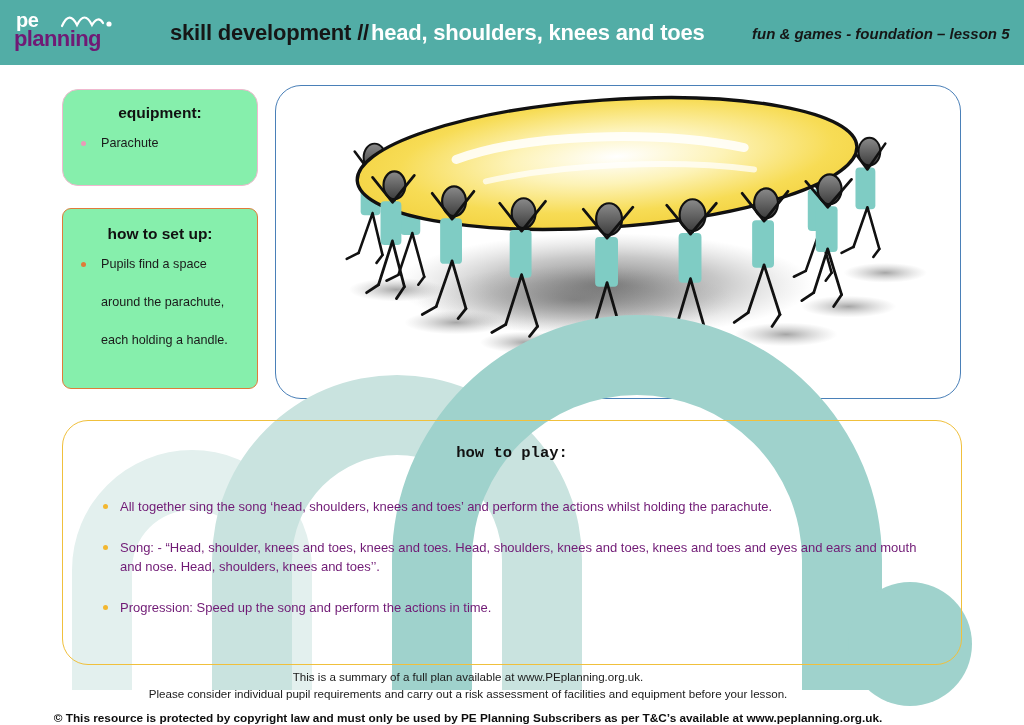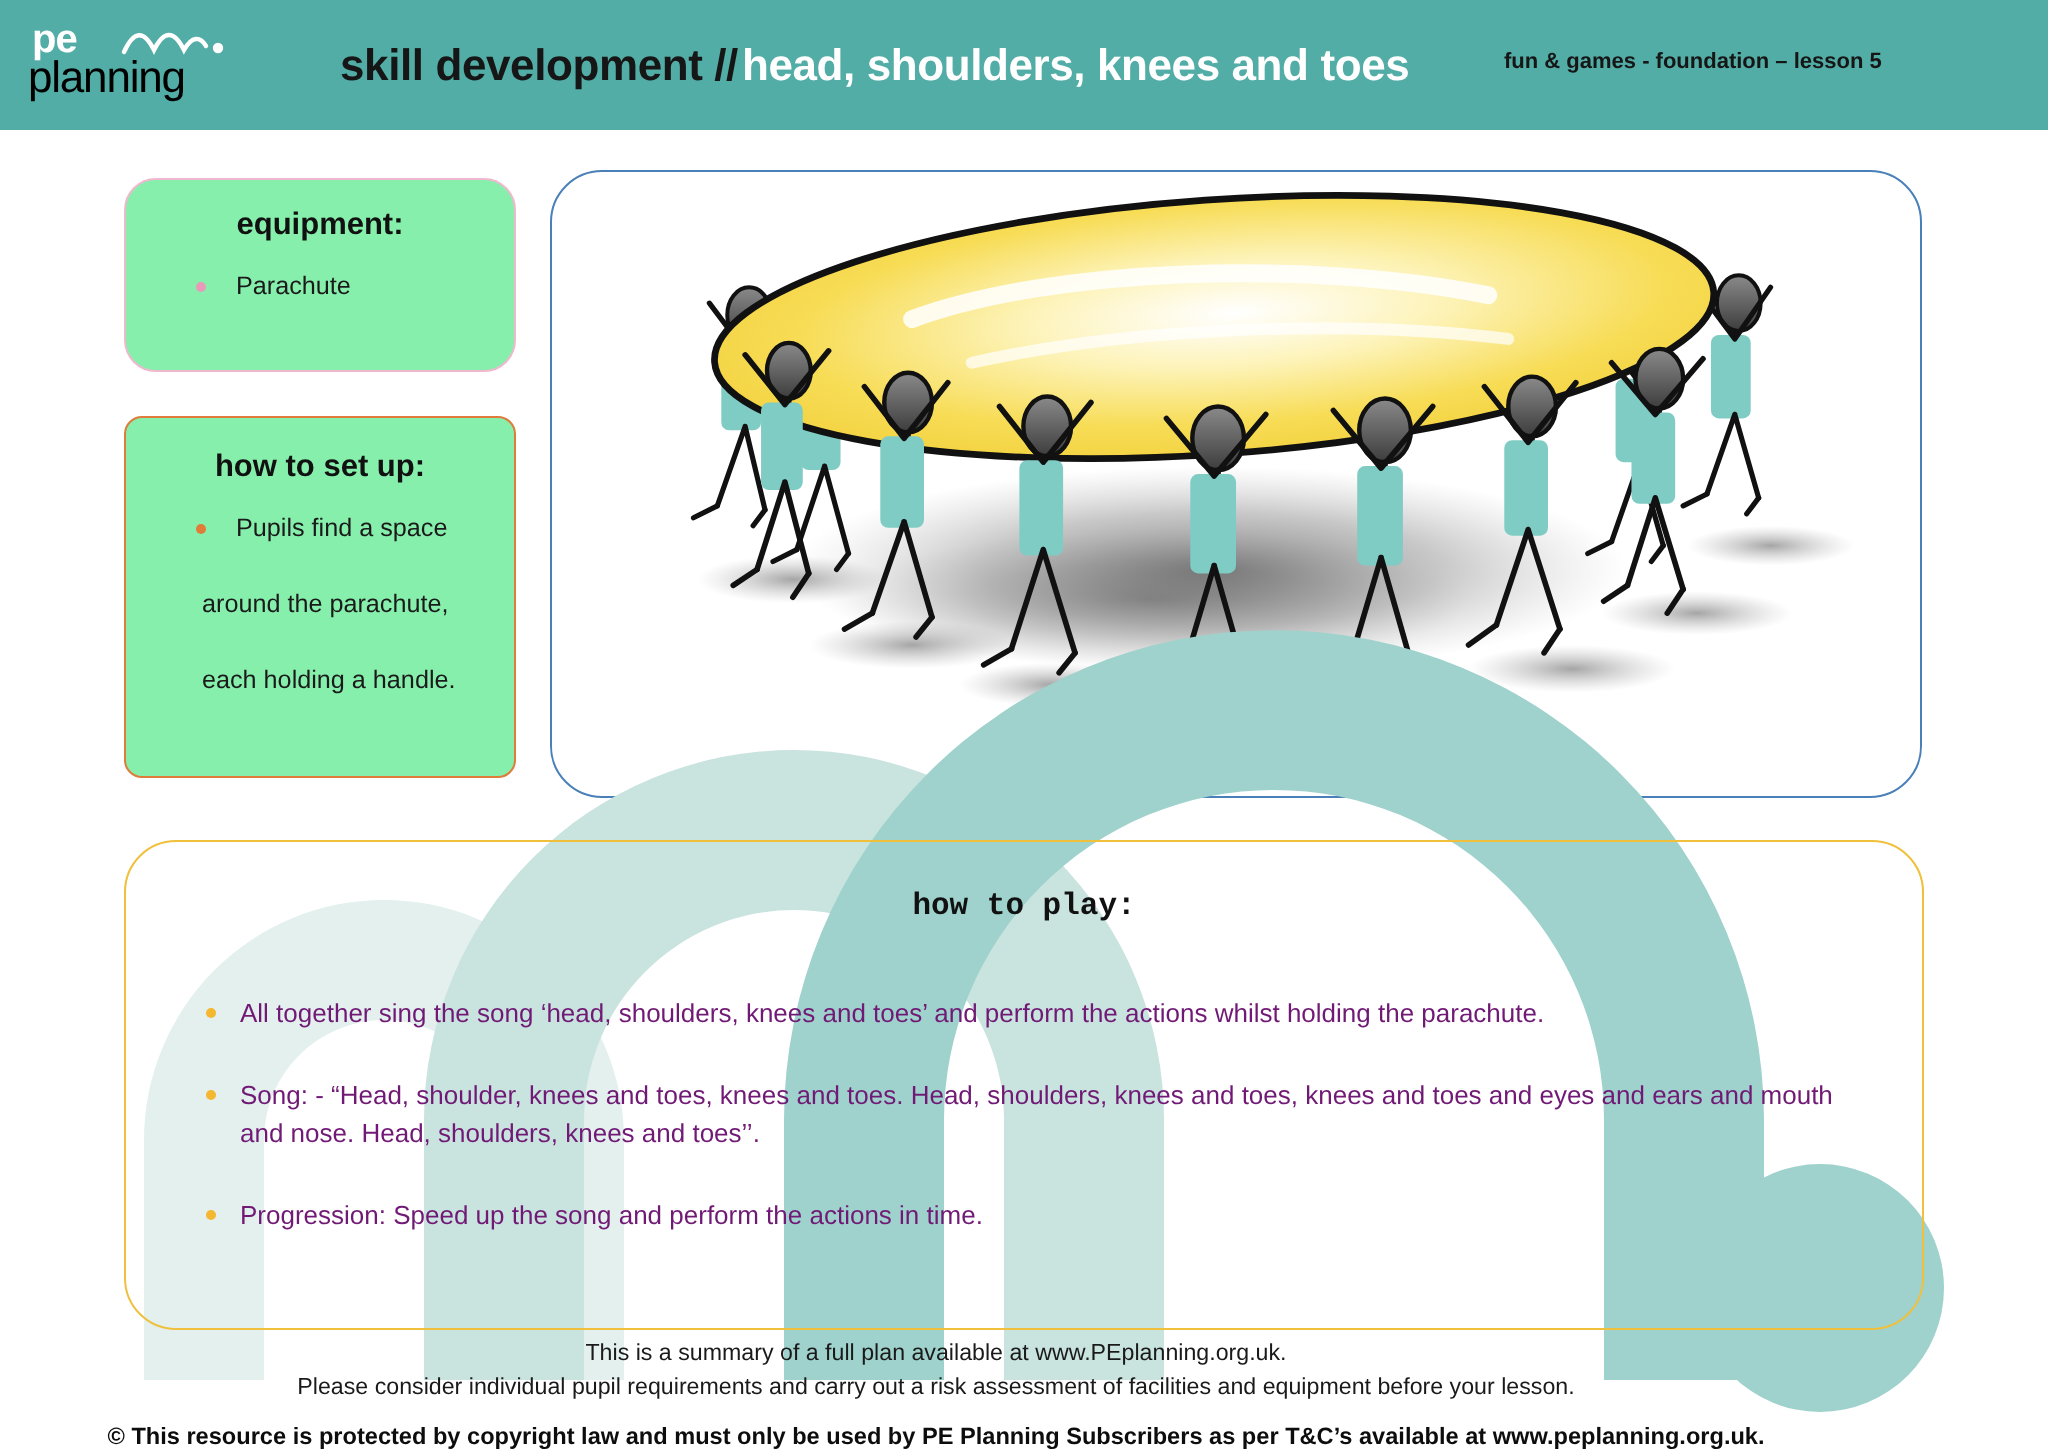--- a/index.html
+++ b/index.html
@@ -34,22 +34,22 @@
     font-size: 20px;
     font-weight: bold;
     color: #ffffff;
     letter-spacing: -0.5px;
     line-height: 1;
   }
   .logo-planning {
     position: absolute;
     left: 2px; top: 18px;
     font-size: 22px;
-    font-weight: normal;
-    color: #000000;
+    font-weight: bold;
+    color: #701a75;
     letter-spacing: -0.6px;
     line-height: 1;
   }
   .logo-squiggle {
     position: absolute;
     left: 48px; top: 2px;
     width: 56px; height: 20px;
   }
   #title {
     position: absolute;
@@ -57,24 +57,25 @@
     font-size: 22px;
     font-weight: bold;
     white-space: nowrap;
     letter-spacing: -0.2px;
   }
   #title .dark { color: #161616; }
   #title .light { color: #ffffff; margin-left: 2px; }
   #lesson-meta {
     position: absolute;
     left: 752px; top: 25px;
-    font-size: 11px;
+    font-size: 15px;
     font-weight: bold;
     color: #161616;
     white-space: nowrap;
+    font-style: italic;
   }
 
   
   .side-box {
     position: absolute;
     background: #86efac;
     box-sizing: border-box;
   }
   #equipment-box {
     left: 62px; top: 89px;
@@ -91,21 +92,21 @@
   .box-heading {
     text-align: center;
     font-size: 15.5px;
     font-weight: bold;
     color: #111111;
     margin-top: 14px;
   }
   #setup-box .box-heading { margin-top: 16px; }
   .box-list {
     list-style: none;
-    margin: 17px;
+    margin: 0;
     padding: 0;
   }
   #equipment-box .box-list { margin-top: 14px; }
   #setup-box .box-list { margin-top: 14px; }
   .box-li {
     position: relative;
     padding-left: 38px;
     font-size: 12.6px;
     color: #1a1a1a;
     line-height: 1.15;

